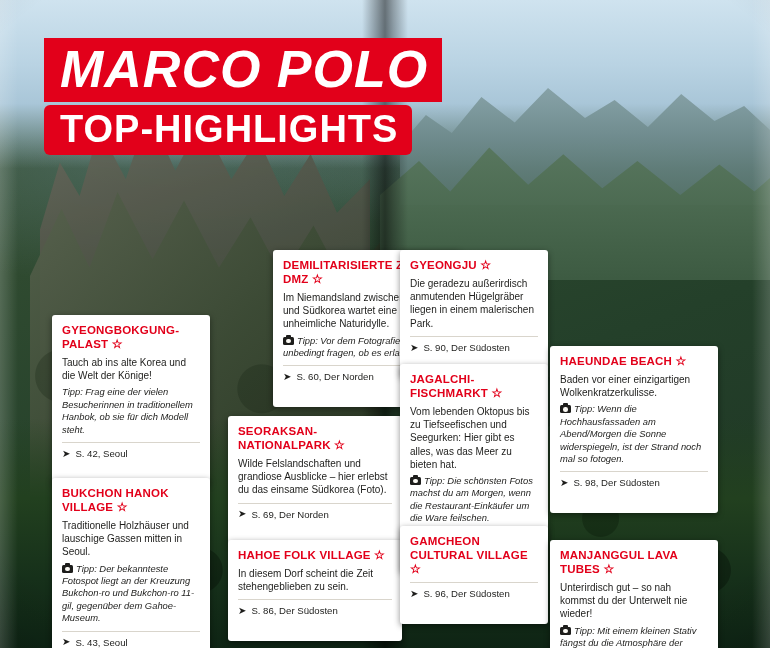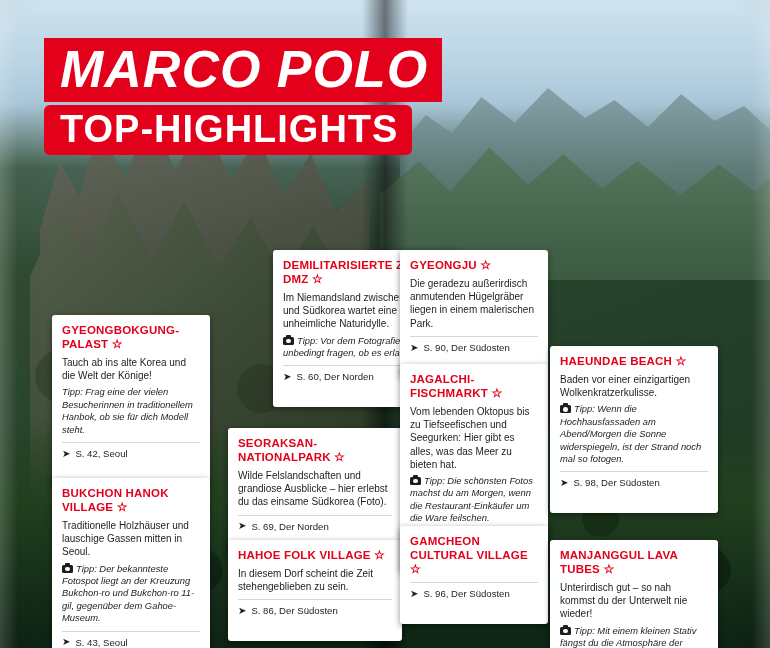--- a/index.html
+++ b/index.html
@@ -191,21 +191,21 @@
   .arrow {
     color: #1d1d1b;
     font-size: 10px;
     line-height: 1;
   }
 
   
   #card-gyeongbokgung { left: 52px;  top: 315px; width: 158px; }
   #card-bukchon       { left: 52px;  top: 478px; width: 158px; }
   #card-dmz           { left: 228px; top: 250px; width: 187px; margin-left: 45px; }
-  #card-seoraksan     { left: 228px; top: 428px; width: 174px; }
+  #card-seoraksan     { left: 228px; top: 416px; width: 174px; }
   #card-hahoe         { left: 228px; top: 540px; width: 174px; }
   #card-gyeongju      { left: 400px; top: 250px; width: 148px; }
   #card-jagalchi      { left: 400px; top: 364px; width: 148px; }
   #card-gamcheon      { left: 400px; top: 526px; width: 148px; }
   #card-haeundae      { left: 550px; top: 346px; width: 168px; }
   #card-manjanggul    { left: 550px; top: 540px; width: 168px; }
 </style>
 </head>
 <body>
 

